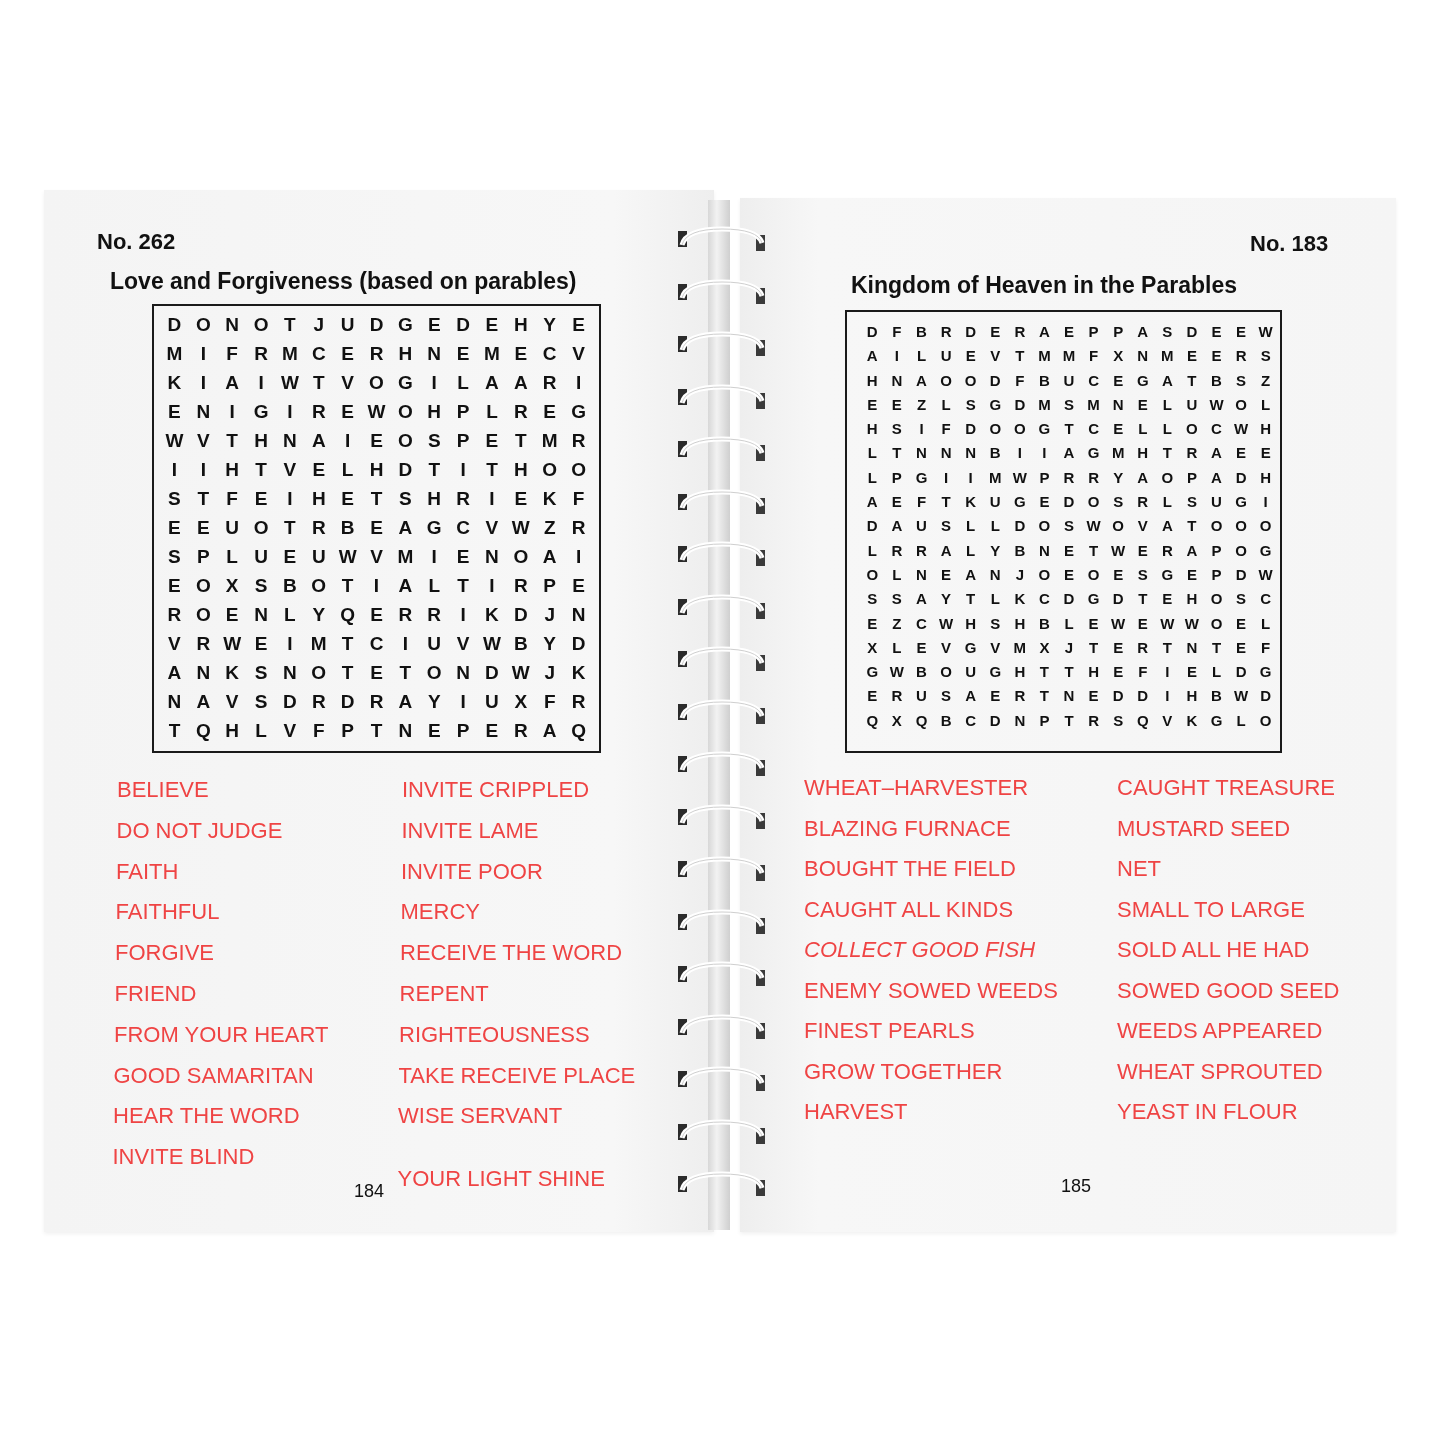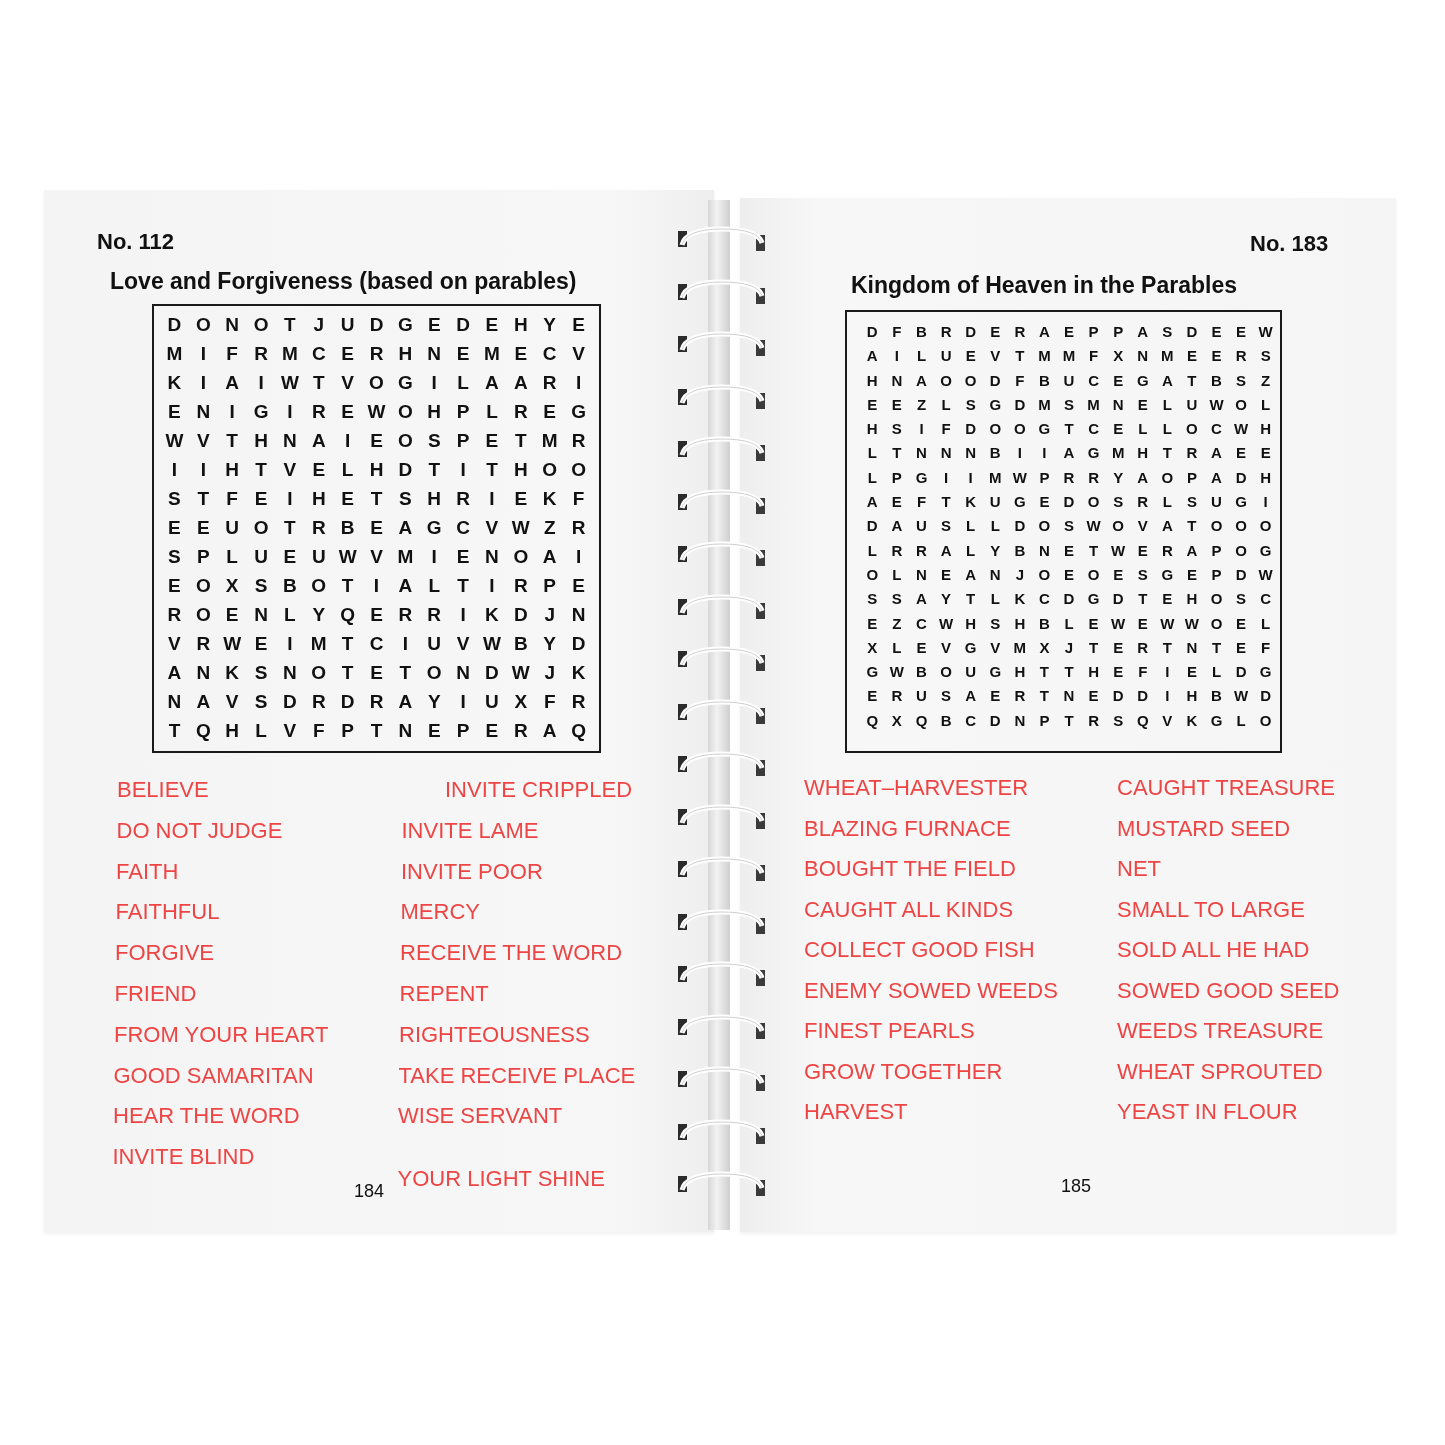--- a/index.html
+++ b/index.html
@@ -133,21 +133,21 @@
         <path d="M6 20 Q10 4 46 4 Q82 4 86 18" stroke="#cfcfcf" stroke-width="1" fill="none"></path>
       </svg></div>
     <div class="ring" style="top: 1170px;"><svg width="92" height="30" viewBox="0 0 92 30">
         <rect x="2" y="6" width="9" height="16" fill="#2b2b2b"></rect>
         <rect x="80" y="10" width="9" height="16" fill="#3a3a3a"></rect>
         <path d="M6 20 Q10 4 46 4 Q82 4 86 18" stroke="#ffffff" stroke-width="5" fill="none"></path>
         <path d="M6 20 Q10 4 46 4 Q82 4 86 18" stroke="#cfcfcf" stroke-width="1" fill="none"></path>
       </svg></div>
   </div>
 
-<div class="puzzle-no" style="left:97px;top:229px;">No. 112</div>
+<div class="puzzle-no" style="left:97px;top:229px;">No. 262</div>
 <div class="puzzle-title" style="left:110px;top:268px;">Love and Forgiveness (based on parables)</div>
 <div class="grid-box" style="left:152px;top:304px;width:449px;height:449px;"></div>
 <div class="grid" id="left-grid" style="left:160px;top:314px;width:433px;grid-template-columns:repeat(15,1fr);grid-auto-rows:29px;font-size:19px;">
     <div class="cell">D</div>
     <div class="cell">O</div>
     <div class="cell">N</div>
     <div class="cell">O</div>
     <div class="cell">T</div>
     <div class="cell">J</div>
     <div class="cell">U</div>
@@ -374,21 +374,21 @@
     <div class="word" style="left: 117px; top: 777px;">BELIEVE</div>
     <div class="word" style="left: 116.5px; top: 817.8px;">DO NOT JUDGE</div>
     <div class="word" style="left: 116px; top: 858.6px;">FAITH</div>
     <div class="word" style="left: 115.5px; top: 899.4px;">FAITHFUL</div>
     <div class="word" style="left: 115px; top: 940.2px;">FORGIVE</div>
     <div class="word" style="left: 114.5px; top: 981px;">FRIEND</div>
     <div class="word" style="left: 114px; top: 1021.8px;">FROM YOUR HEART</div>
     <div class="word" style="left: 113.5px; top: 1062.6px;">GOOD SAMARITAN</div>
     <div class="word" style="left: 113px; top: 1103.4px;">HEAR THE WORD</div>
     <div class="word" style="left: 112.5px; top: 1144.2px;">INVITE BLIND</div>
-    <div class="word" style="left: 402px; top: 777px; margin-left: 43px;">INVITE CRIPPLED</div>
+    <div class="word" style="left: 402px; top: 777px;">INVITE CRIPPLED</div>
     <div class="word" style="left: 401.5px; top: 817.8px;">INVITE LAME</div>
     <div class="word" style="left: 401px; top: 858.6px;">INVITE POOR</div>
     <div class="word" style="left: 400.5px; top: 899.4px;">MERCY</div>
     <div class="word" style="left: 400px; top: 940.2px;">RECEIVE THE WORD</div>
     <div class="word" style="left: 399.5px; top: 981px;">REPENT</div>
     <div class="word" style="left: 399px; top: 1021.8px;">RIGHTEOUSNESS</div>
     <div class="word" style="left: 398.5px; top: 1062.6px;">TAKE RECEIVE PLACE</div>
     <div class="word" style="left: 398px; top: 1103.4px;">WISE SERVANT</div>
     <div class="word" style="left: 397.5px; top: 1166px;">YOUR LIGHT SHINE</div>
   </div>
@@ -686,28 +686,28 @@
     <div class="cell">K</div>
     <div class="cell">G</div>
     <div class="cell">L</div>
     <div class="cell">O</div>
   </div>
 <div id="right-words">
     <div class="word" style="left: 804px; top: 775px;">WHEAT–HARVESTER</div>
     <div class="word" style="left: 804px; top: 815.5px;">BLAZING FURNACE</div>
     <div class="word" style="left: 804px; top: 856px;">BOUGHT THE FIELD</div>
     <div class="word" style="left: 804px; top: 896.5px;">CAUGHT ALL KINDS</div>
-    <div class="word" style="left: 804px; top: 937px;">COLLECT GOOD FISH</div>
+    <div class="word" style="left: 804px; top: 937px; font-style: italic;">COLLECT GOOD FISH</div>
     <div class="word" style="left: 804px; top: 977.5px; text-align: center;">ENEMY SOWED WEEDS</div>
     <div class="word" style="left: 804px; top: 1018px;">FINEST PEARLS</div>
     <div class="word" style="left: 804px; top: 1058.5px;">GROW TOGETHER</div>
     <div class="word" style="left: 804px; top: 1099px;">HARVEST</div>
     <div class="word" style="left: 1117px; top: 775px;">CAUGHT TREASURE</div>
     <div class="word" style="left: 1117px; top: 815.5px;">MUSTARD SEED</div>
     <div class="word" style="left: 1117px; top: 856px;">NET</div>
     <div class="word" style="left: 1117px; top: 896.5px;">SMALL TO LARGE</div>
     <div class="word" style="left: 1117px; top: 937px;">SOLD ALL HE HAD</div>
     <div class="word" style="left: 1117px; top: 977.5px;">SOWED GOOD SEED</div>
-    <div class="word" style="left: 1117px; top: 1018px;">WEEDS TREASURE</div>
+    <div class="word" style="left: 1117px; top: 1018px;">WEEDS APPEARED</div>
     <div class="word" style="left: 1117px; top: 1058.5px;">WHEAT SPROUTED</div>
     <div class="word" style="left: 1117px; top: 1099px;">YEAST IN FLOUR</div>
   </div>
 <div class="page-num" style="left:1061px;top:1176px;">185</div>
 
 </body></html>

